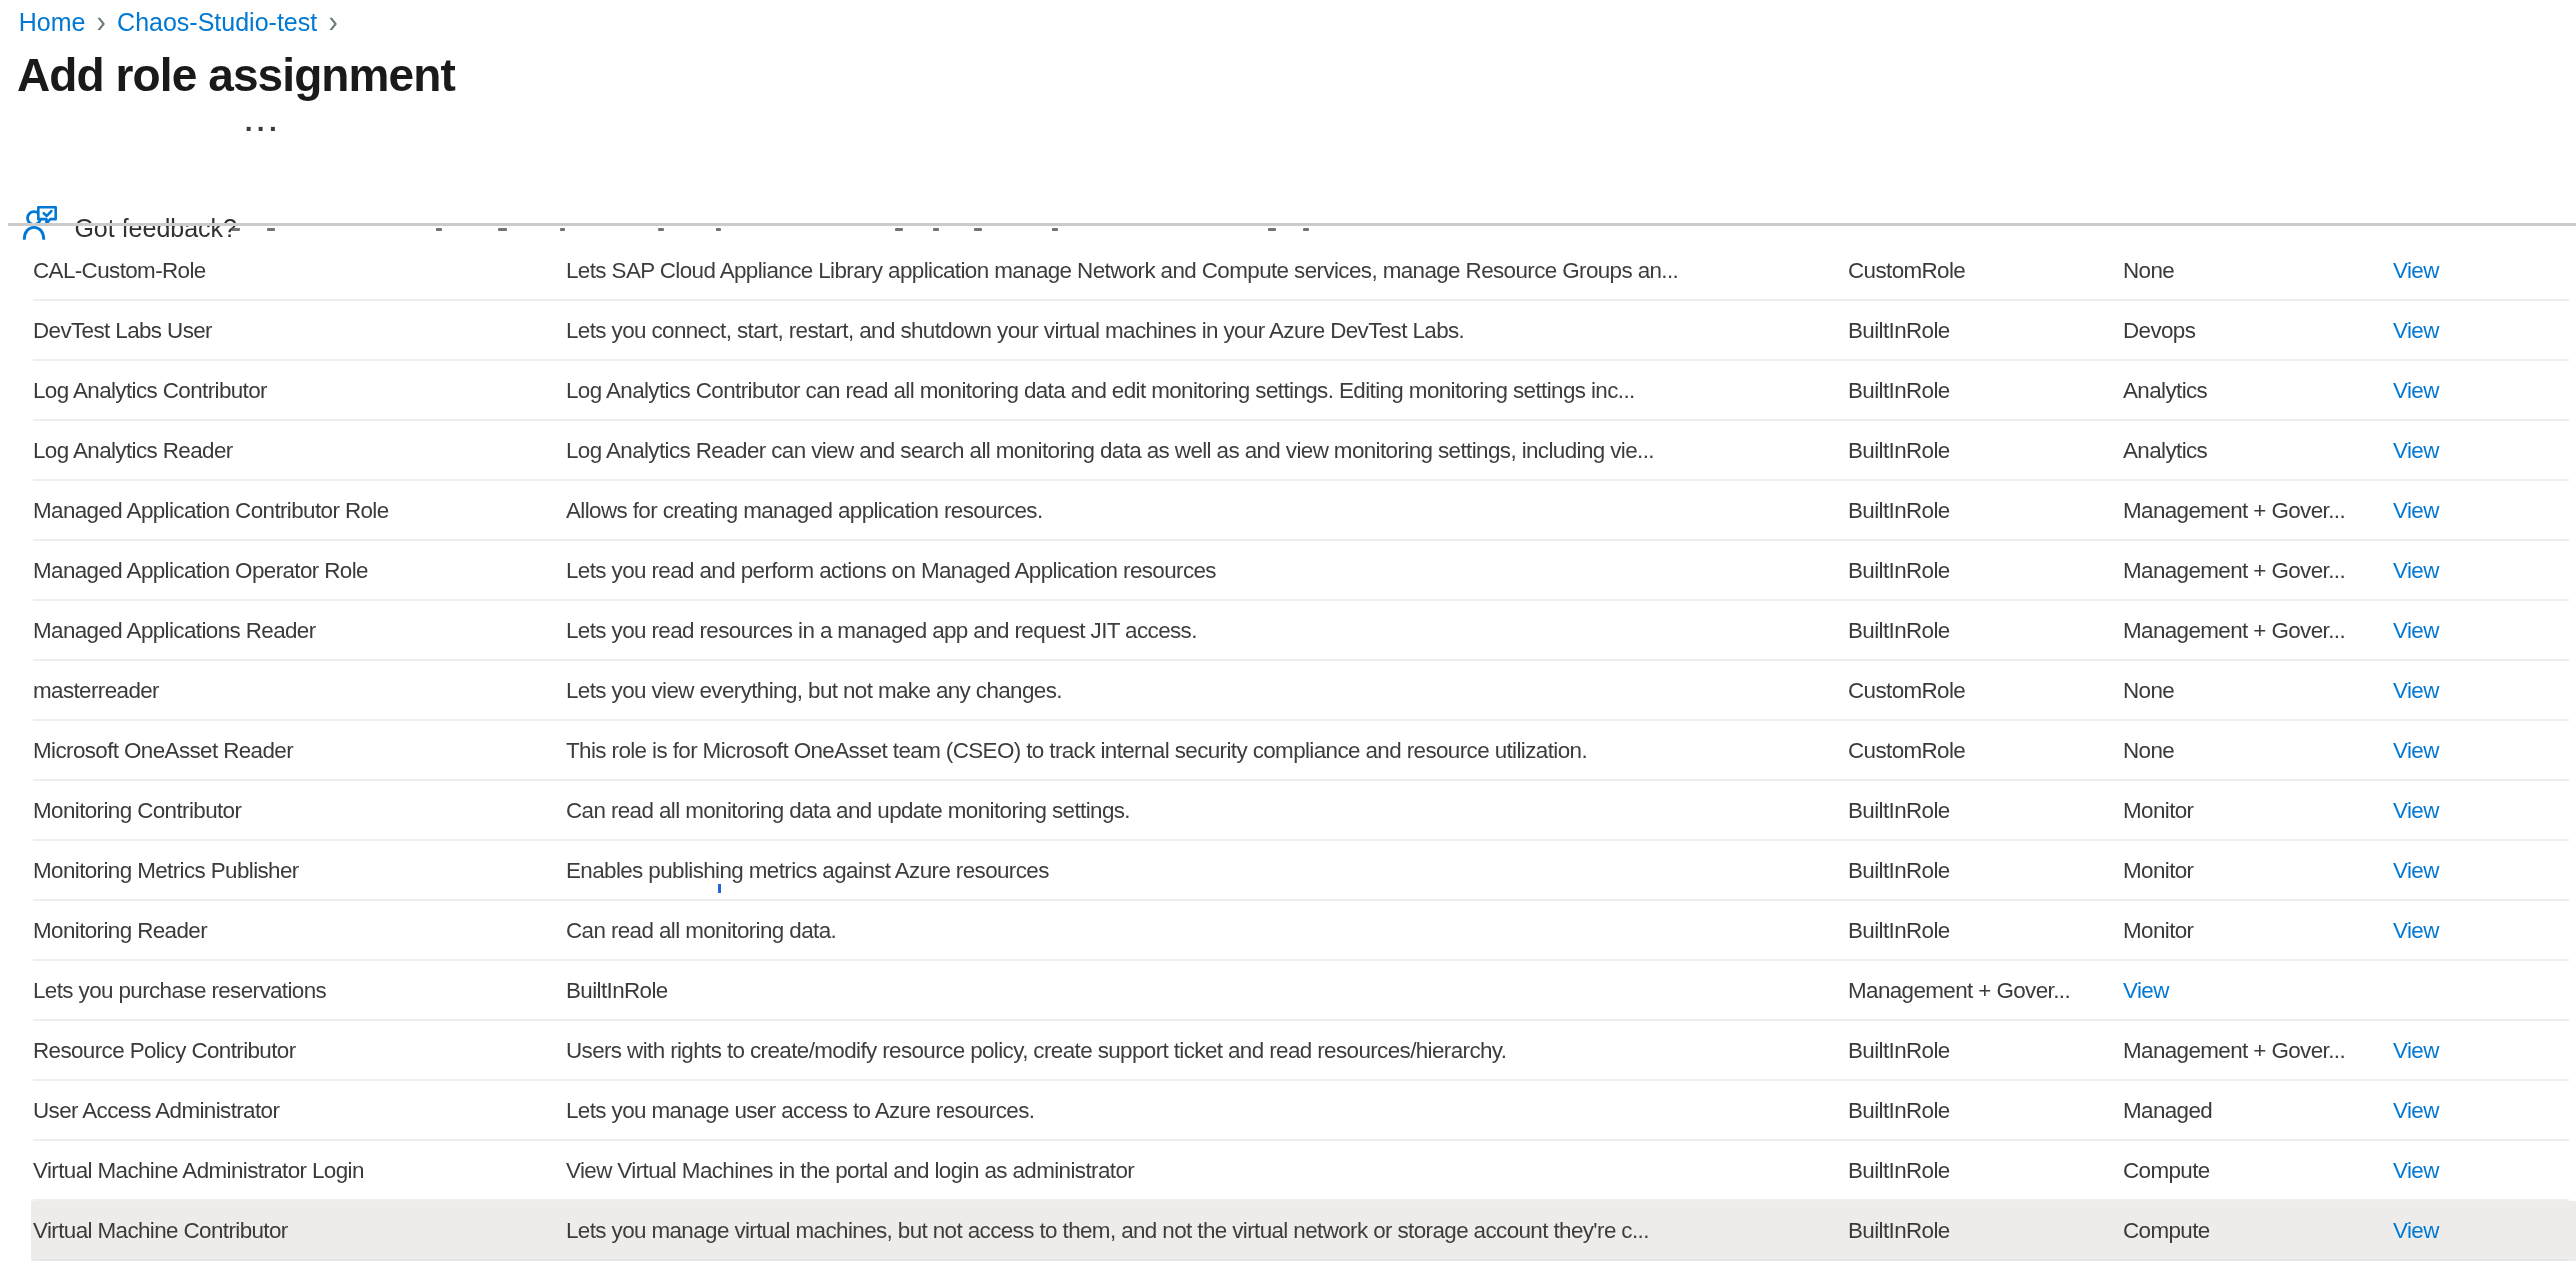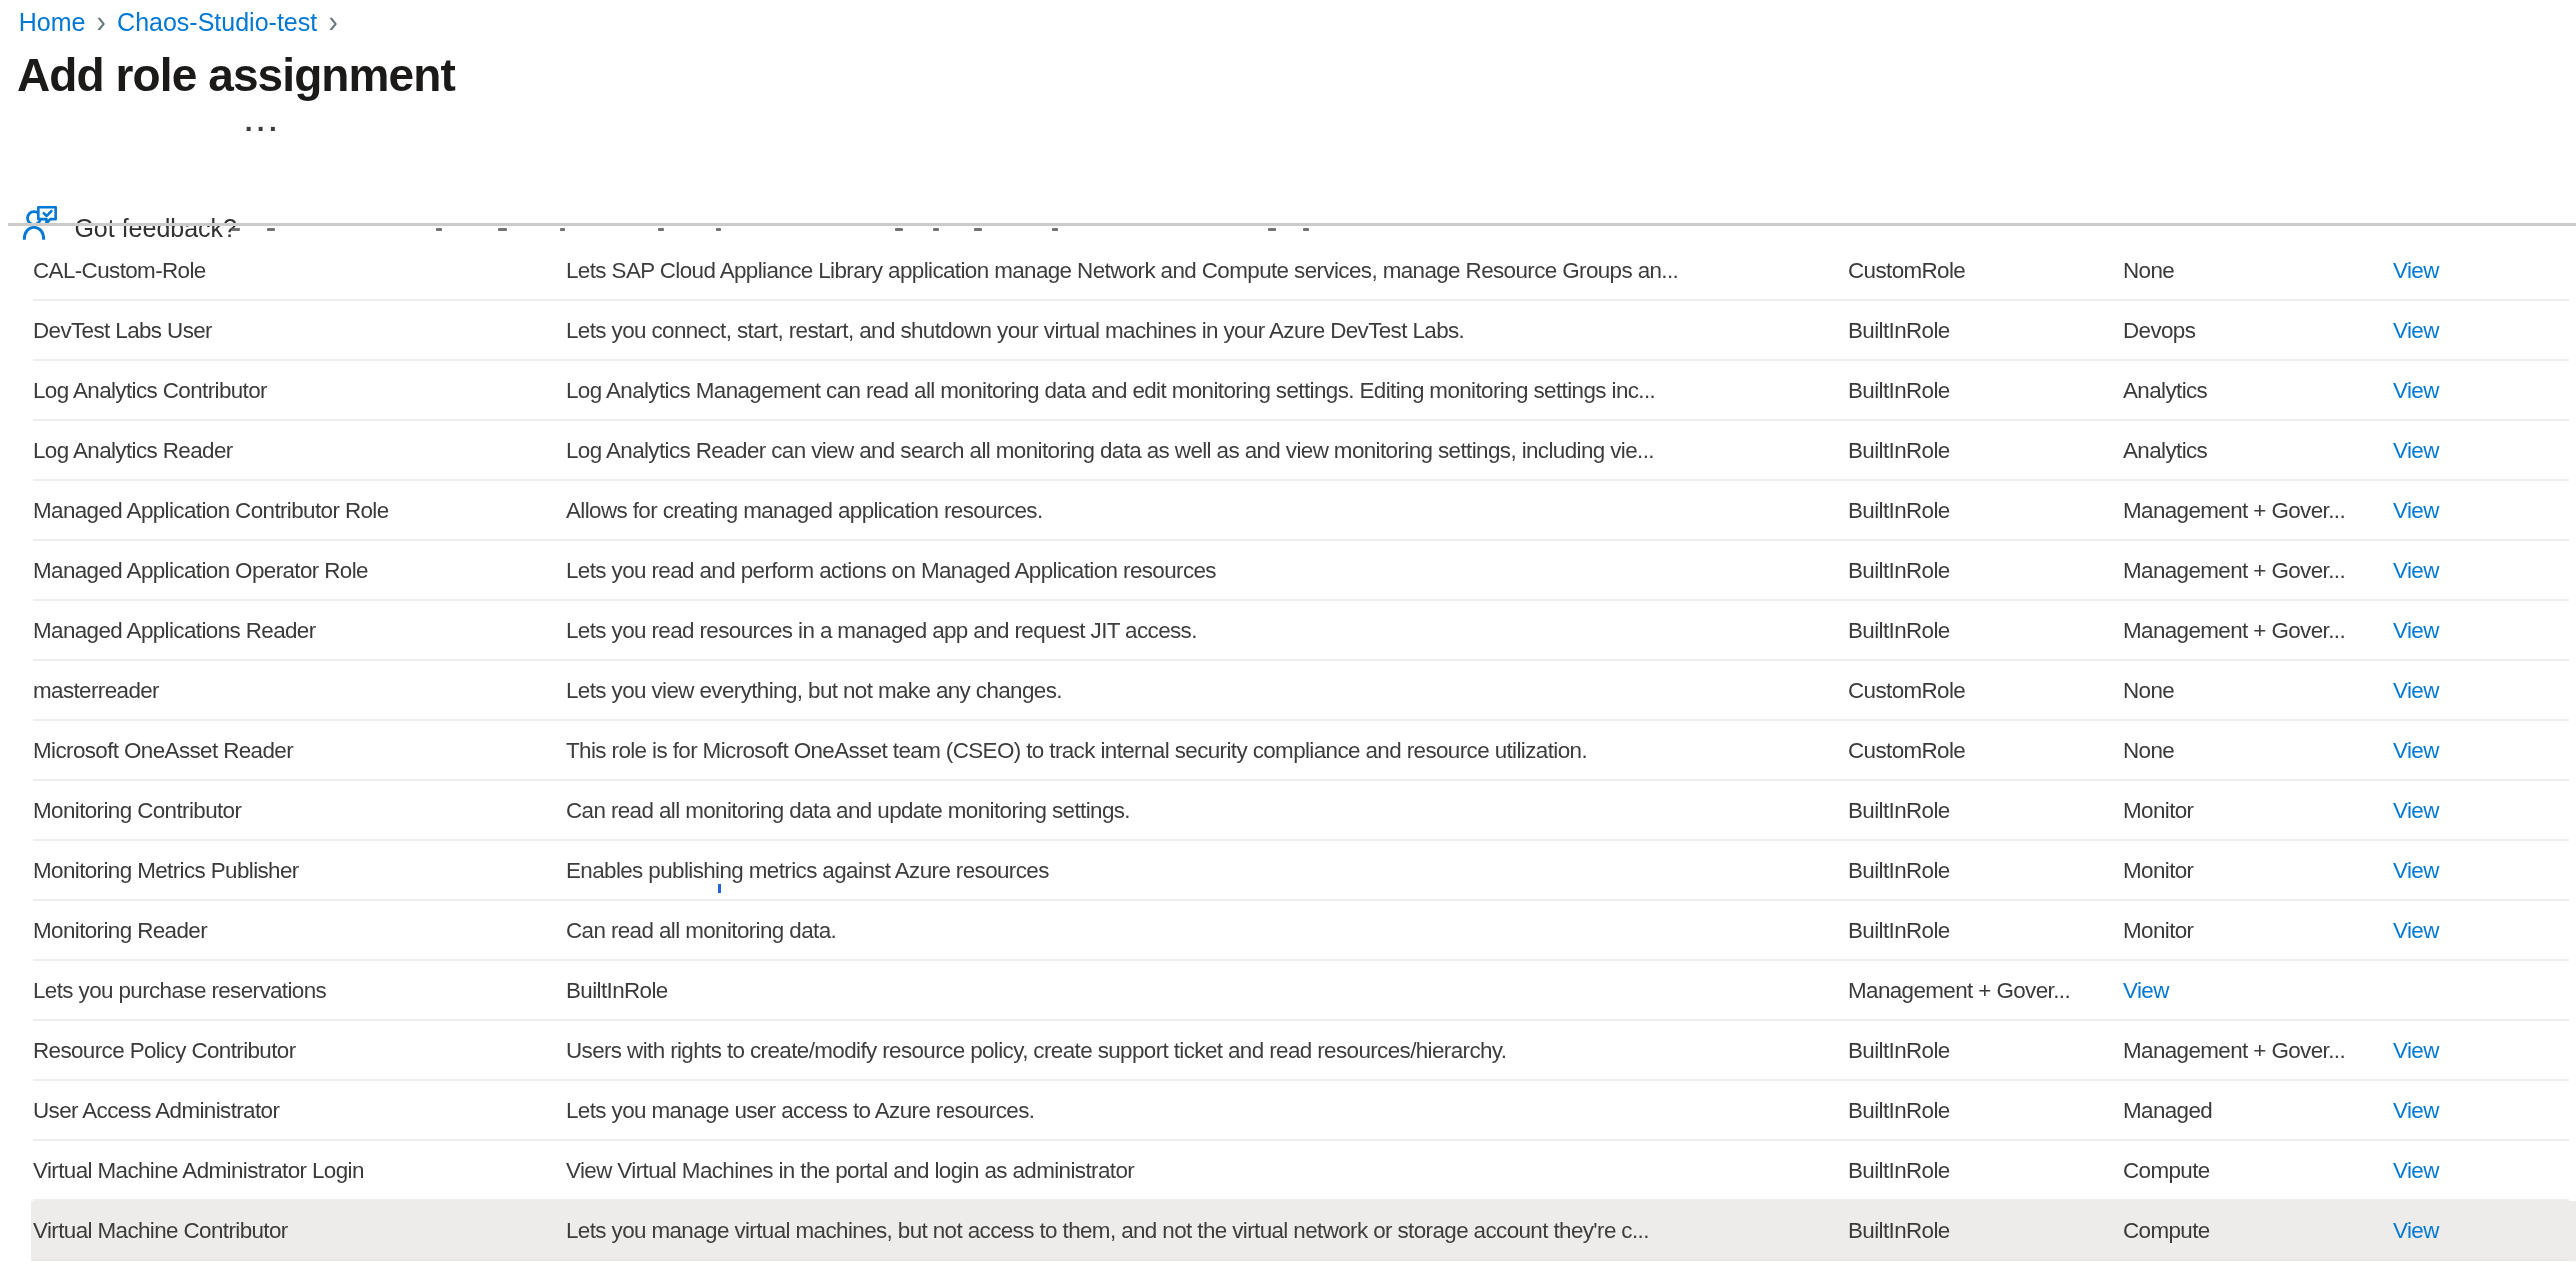--- a/index.html
+++ b/index.html
@@ -88,21 +88,21 @@
   </div>
     <div class="row">
     <div class="cell name">DevTest Labs User</div>
     <div class="cell desc">Lets you connect, start, restart, and shutdown your virtual machines in your Azure DevTest Labs.</div>
     <div class="cell type">BuiltInRole</div>
     <div class="cell category">Devops</div>
     <div class="cell view"><a class="view-link">View</a></div>
   </div>
     <div class="row">
     <div class="cell name">Log Analytics Contributor</div>
-    <div class="cell desc">Log Analytics Management can read all monitoring data and edit monitoring settings. Editing monitoring settings inc...</div>
+    <div class="cell desc">Log Analytics Contributor can read all monitoring data and edit monitoring settings. Editing monitoring settings inc...</div>
     <div class="cell type">BuiltInRole</div>
     <div class="cell category">Analytics</div>
     <div class="cell view"><a class="view-link">View</a></div>
   </div>
     <div class="row">
     <div class="cell name">Log Analytics Reader</div>
     <div class="cell desc">Log Analytics Reader can view and search all monitoring data as well as and view monitoring settings, including vie...</div>
     <div class="cell type">BuiltInRole</div>
     <div class="cell category">Analytics</div>
     <div class="cell view"><a class="view-link">View</a></div>

